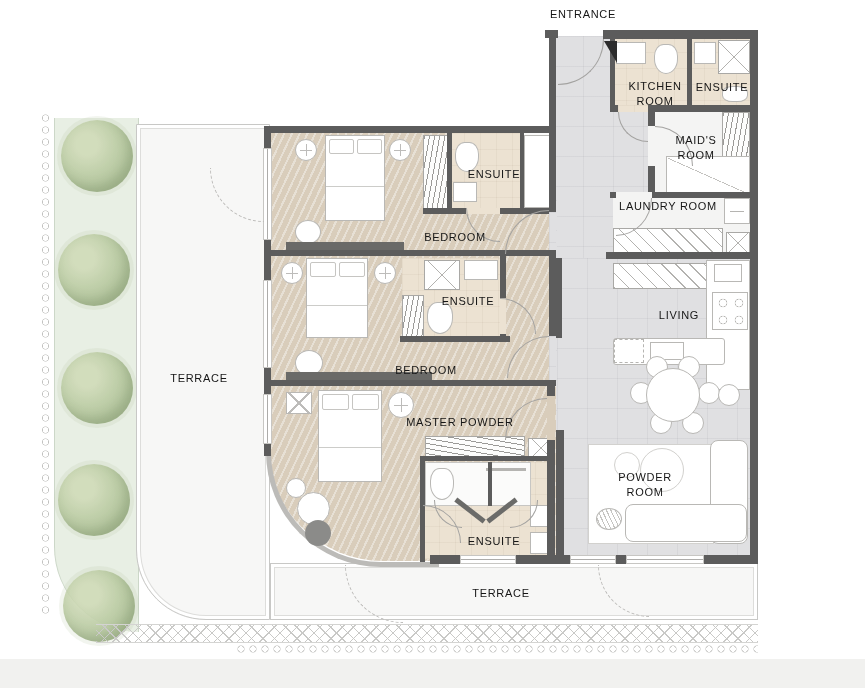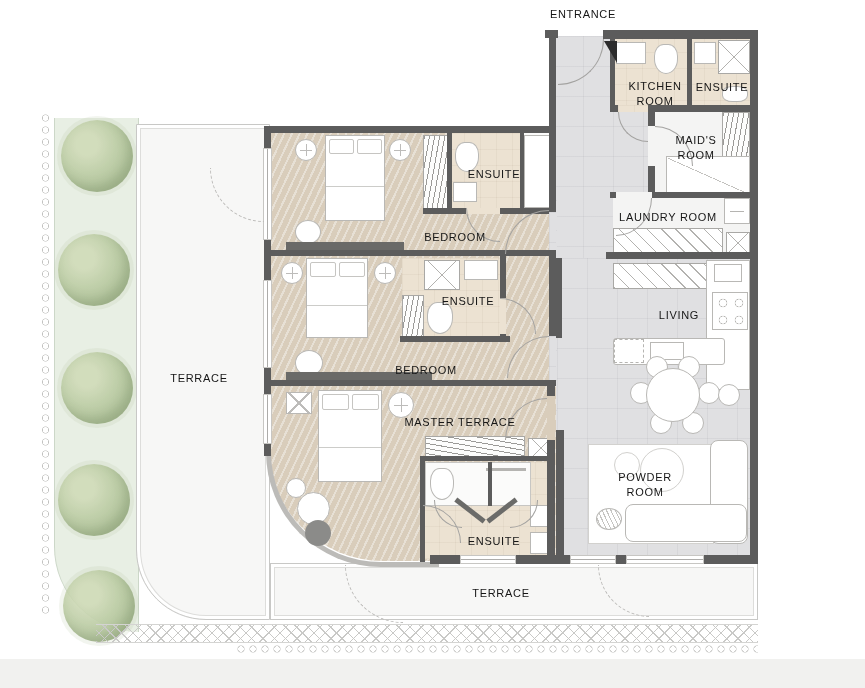--- a/index.html
+++ b/index.html
@@ -249,24 +249,24 @@
   <div class="leaf" style="left:452px;top:508px;width:36px;height:5px;transform:rotate(38deg);"></div>
   <div class="leaf" style="left:484px;top:508px;width:36px;height:5px;transform:rotate(-38deg);"></div>
   <div class="qarc qbl dash" style="left:210px;top:168px;width:54px;height:54px;"></div>
   <div class="qarc qbl dash" style="left:345px;top:565px;width:58px;height:58px;"></div>
   <div class="qarc qbl dash" style="left:598px;top:565px;width:52px;height:52px;"></div>
 
   <div class="lbl" style="left:545px;top:7px;width:76px;">ENTRANCE</div>
   <div class="lbl" style="left:624px;top:79px;width:62px;">KITCHEN ROOM</div>
   <div class="lbl" style="left:687px;top:80px;width:70px;">ENSUITE</div>
   <div class="lbl" style="left:668px;top:133px;width:56px;">MAID'S ROOM</div>
-  <div class="lbl" style="left:610px;top:210px;width:116px;">LAUNDRY ROOM</div>
+  <div class="lbl" style="left:610px;top:199px;width:116px;">LAUNDRY ROOM</div>
   <div class="lbl" style="left:634px;top:308px;width:90px;">LIVING</div>
   <div class="lbl" style="left:598px;top:470px;width:94px;">POWDER ROOM</div>
   <div class="lbl" style="left:412px;top:230px;width:86px;">BEDROOM</div>
   <div class="lbl" style="left:457px;top:167px;width:74px;">ENSUITE</div>
   <div class="lbl" style="left:383px;top:363px;width:86px;">BEDROOM</div>
   <div class="lbl" style="left:431px;top:294px;width:74px;">ENSUITE</div>
-  <div class="lbl" style="left:394px;top:415px;width:132px;">MASTER TERRACE</div>
+  <div class="lbl" style="left:394px;top:415px;width:132px;">MASTER POWDER</div>
   <div class="lbl" style="left:457px;top:534px;width:74px;">ENSUITE</div>
   <div class="lbl" style="left:161px;top:371px;width:76px;">TERRACE</div>
   <div class="lbl" style="left:463px;top:586px;width:76px;">TERRACE</div>
 </div>
 
 </body></html>

